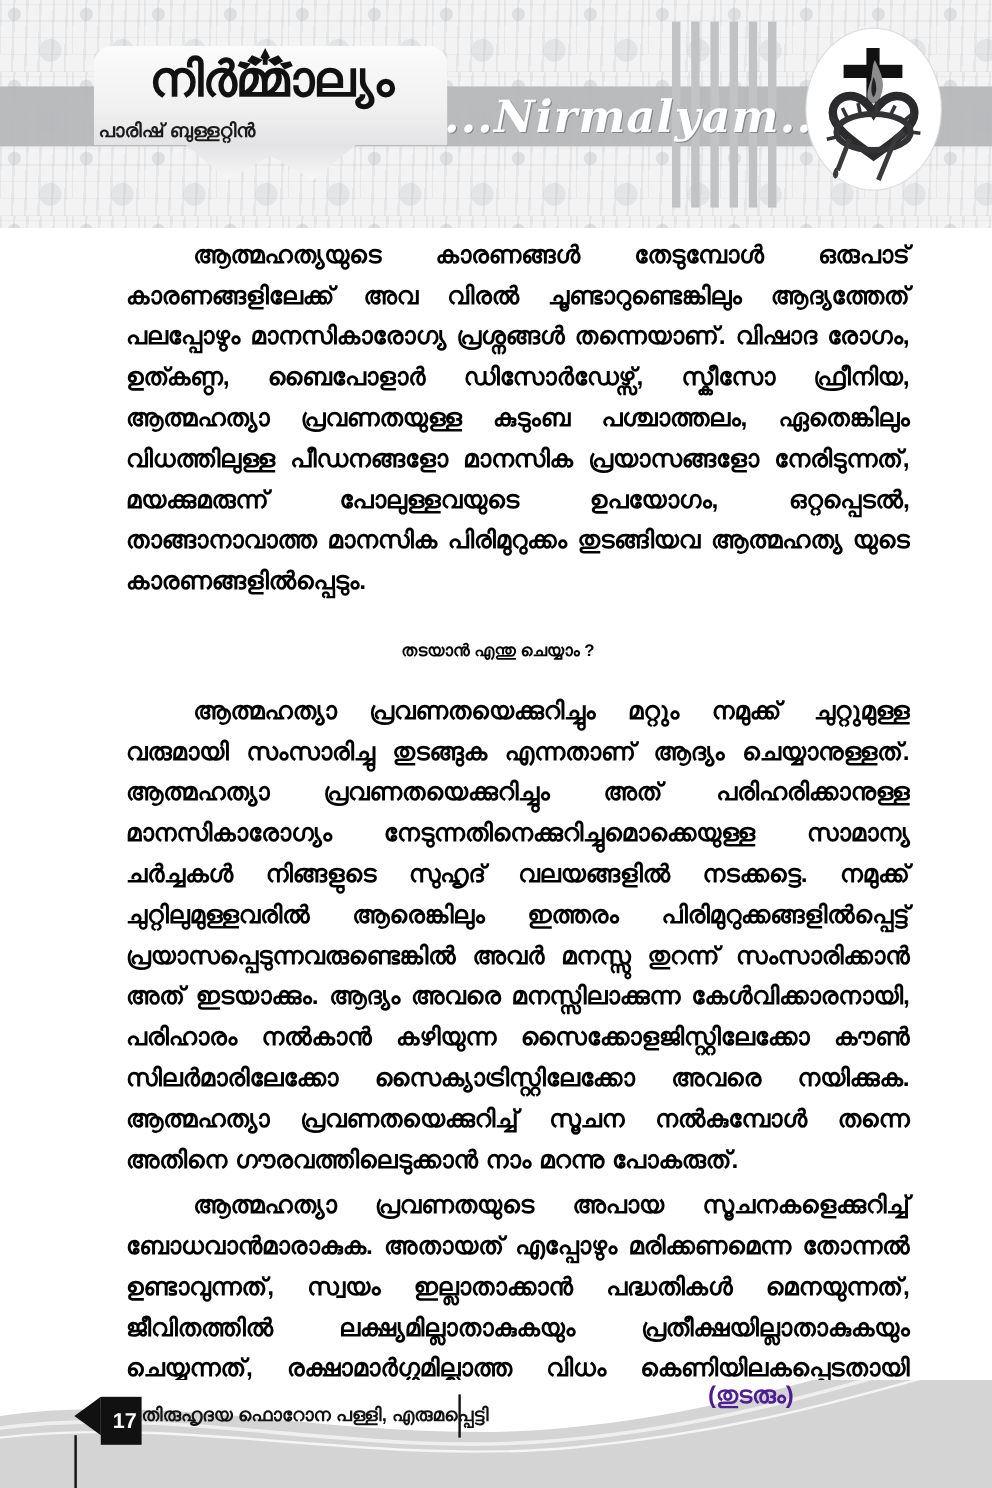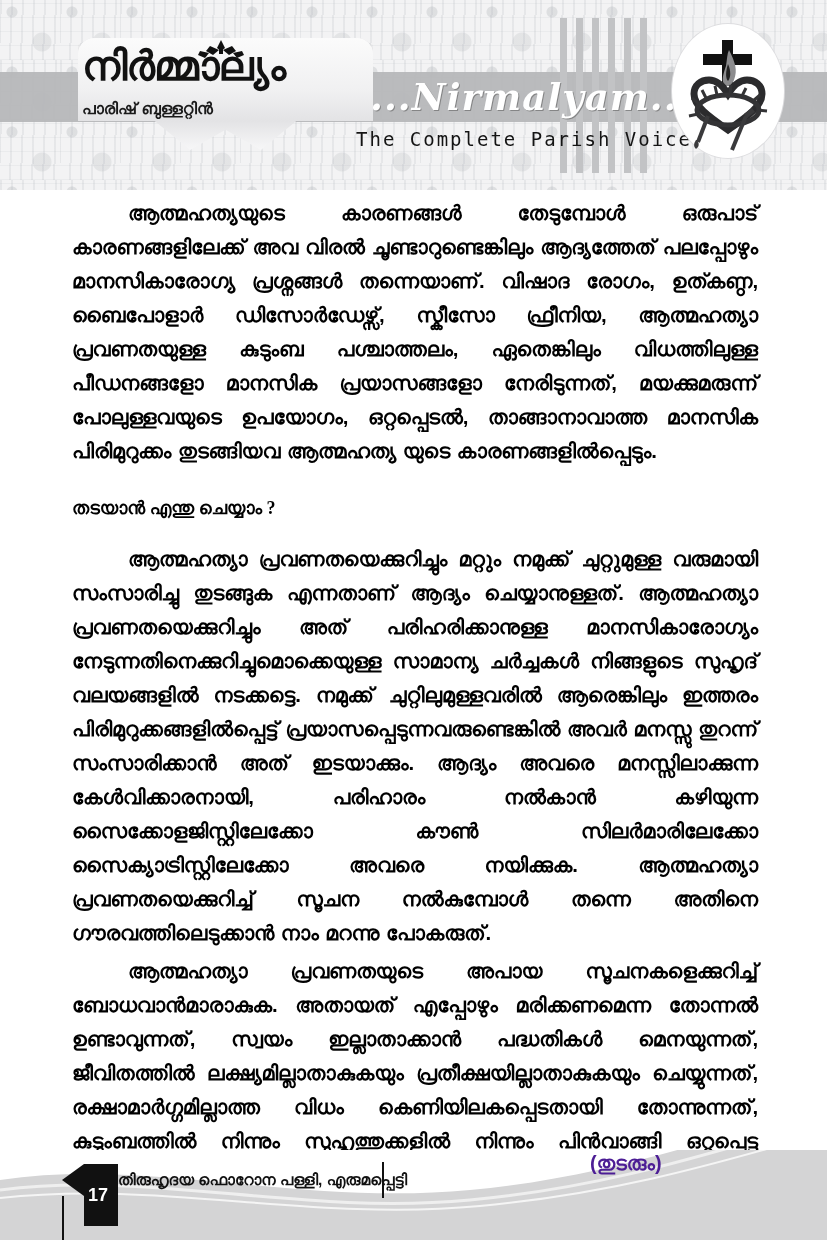--- a/index.html
+++ b/index.html
@@ -82,20 +82,21 @@
                  74% 74%, 62% 100%, 50% 82%, 38% 100%, 26% 74%, 0% 74%);
     clip-path: polygon(0% 6%, 4% 0%, 96% 0%, 100% 6%, 100% 74%,
                  74% 74%, 62% 100%, 50% 82%, 38% 100%, 26% 74%, 0% 74%);
     z-index: 4;
   }
   .logo-title {
     position: absolute;
     left: 82px;
     top: 46px;
     width: 288px;
+    text-align: center;
     font-size: 41px;
     font-weight: bold;
     color: #111111;
     letter-spacing: -1px;
     line-height: 1;
     z-index: 6;
     white-space: nowrap;
   }
   .logo-crown {
     position: absolute;
@@ -181,31 +182,30 @@
     margin: 0 0 0 0;
     text-align: justify;
     text-align-last: left;
     font-size: 20.5px;
     line-height: 34px;
     color: #000000;
     font-weight: bold;
     letter-spacing: -0.1px;
     word-spacing: 1px;
   }
-  p.para.indent { text-indent: 56px; }
+  p.para.indent { text-indent: 56px; margin-left: 33px; }
   p.gap-small { margin-top: 4px; }
 
   h2.subhead {
     margin: 26px 0 20px 0;
-    font-size: 18px;
+    font-size: 14px;
     font-weight: bold;
     color: #000000;
     line-height: 28px;
-    text-align: left;
-    font-family: Liberation Serif, serif;
+    text-align: center;
   }
 
   
   .footer {
     position: absolute;
     left: 0;
     top: 1150px;
     width: 827px;
     height: 90px;
     background: #d4d4d5;
@@ -233,22 +233,22 @@
     position: absolute;
     left: 84px;
     top: 14px;
     height: 32px;
     min-width: 26px;
     background: #111111;
     color: #ffffff;
     font-size: 18px;
     font-weight: bold;
     line-height: 32px;
-    text-align: left;
-    padding: 15px 4px;
+    text-align: right;
+    padding: 4px 4px;
     z-index: 3;
   }
   .footer-parish {
     position: absolute;
     left: 118px;
     top: 16px;
     font-size: 15.5px;
     font-weight: bold;
     color: #111111;
     line-height: 28px;
@@ -310,21 +310,20 @@
       <path d="M37 6 L41 11 L34 15 L28 10 Z" fill="#111111"></path>
       <path d="M5 11 L14 13 L10 18 L3 15 Z" fill="#111111"></path>
       <path d="M47 11 L49 15 L42 18 L38 13 Z" fill="#111111"></path>
       <rect x="24" y="9" width="4" height="5" fill="#111111"></rect>
     </svg>
 
     <div class="logo-title">നിർമ്മാല്യം</div>
     <div class="logo-sub">പാരിഷ് ബുള്ളറ്റിൻ</div>
 
     <div class="wordmark">...Nirmalyam...</div>
-    <div class="tagline">The Complete Parish Voice</div>
 
     <div class="emblem">
       <svg width="112" height="134" viewBox="0 0 112 134">
 
         <rect x="50" y="16" width="11" height="46" fill="#111111"></rect>
         <rect x="31" y="30" width="49" height="11" fill="#111111"></rect>
 
         <path d="M57 26 C63 38 66 46 62 56 C60 62 55 64 52 60 C49 56 52 48 54 42 C55 36 55 30 57 26 Z" fill="#8c8c8e"></path>
         <path d="M56 40 C59 47 59 53 56 57 C53 54 54 46 56 40 Z" fill="#222222"></path>
 

